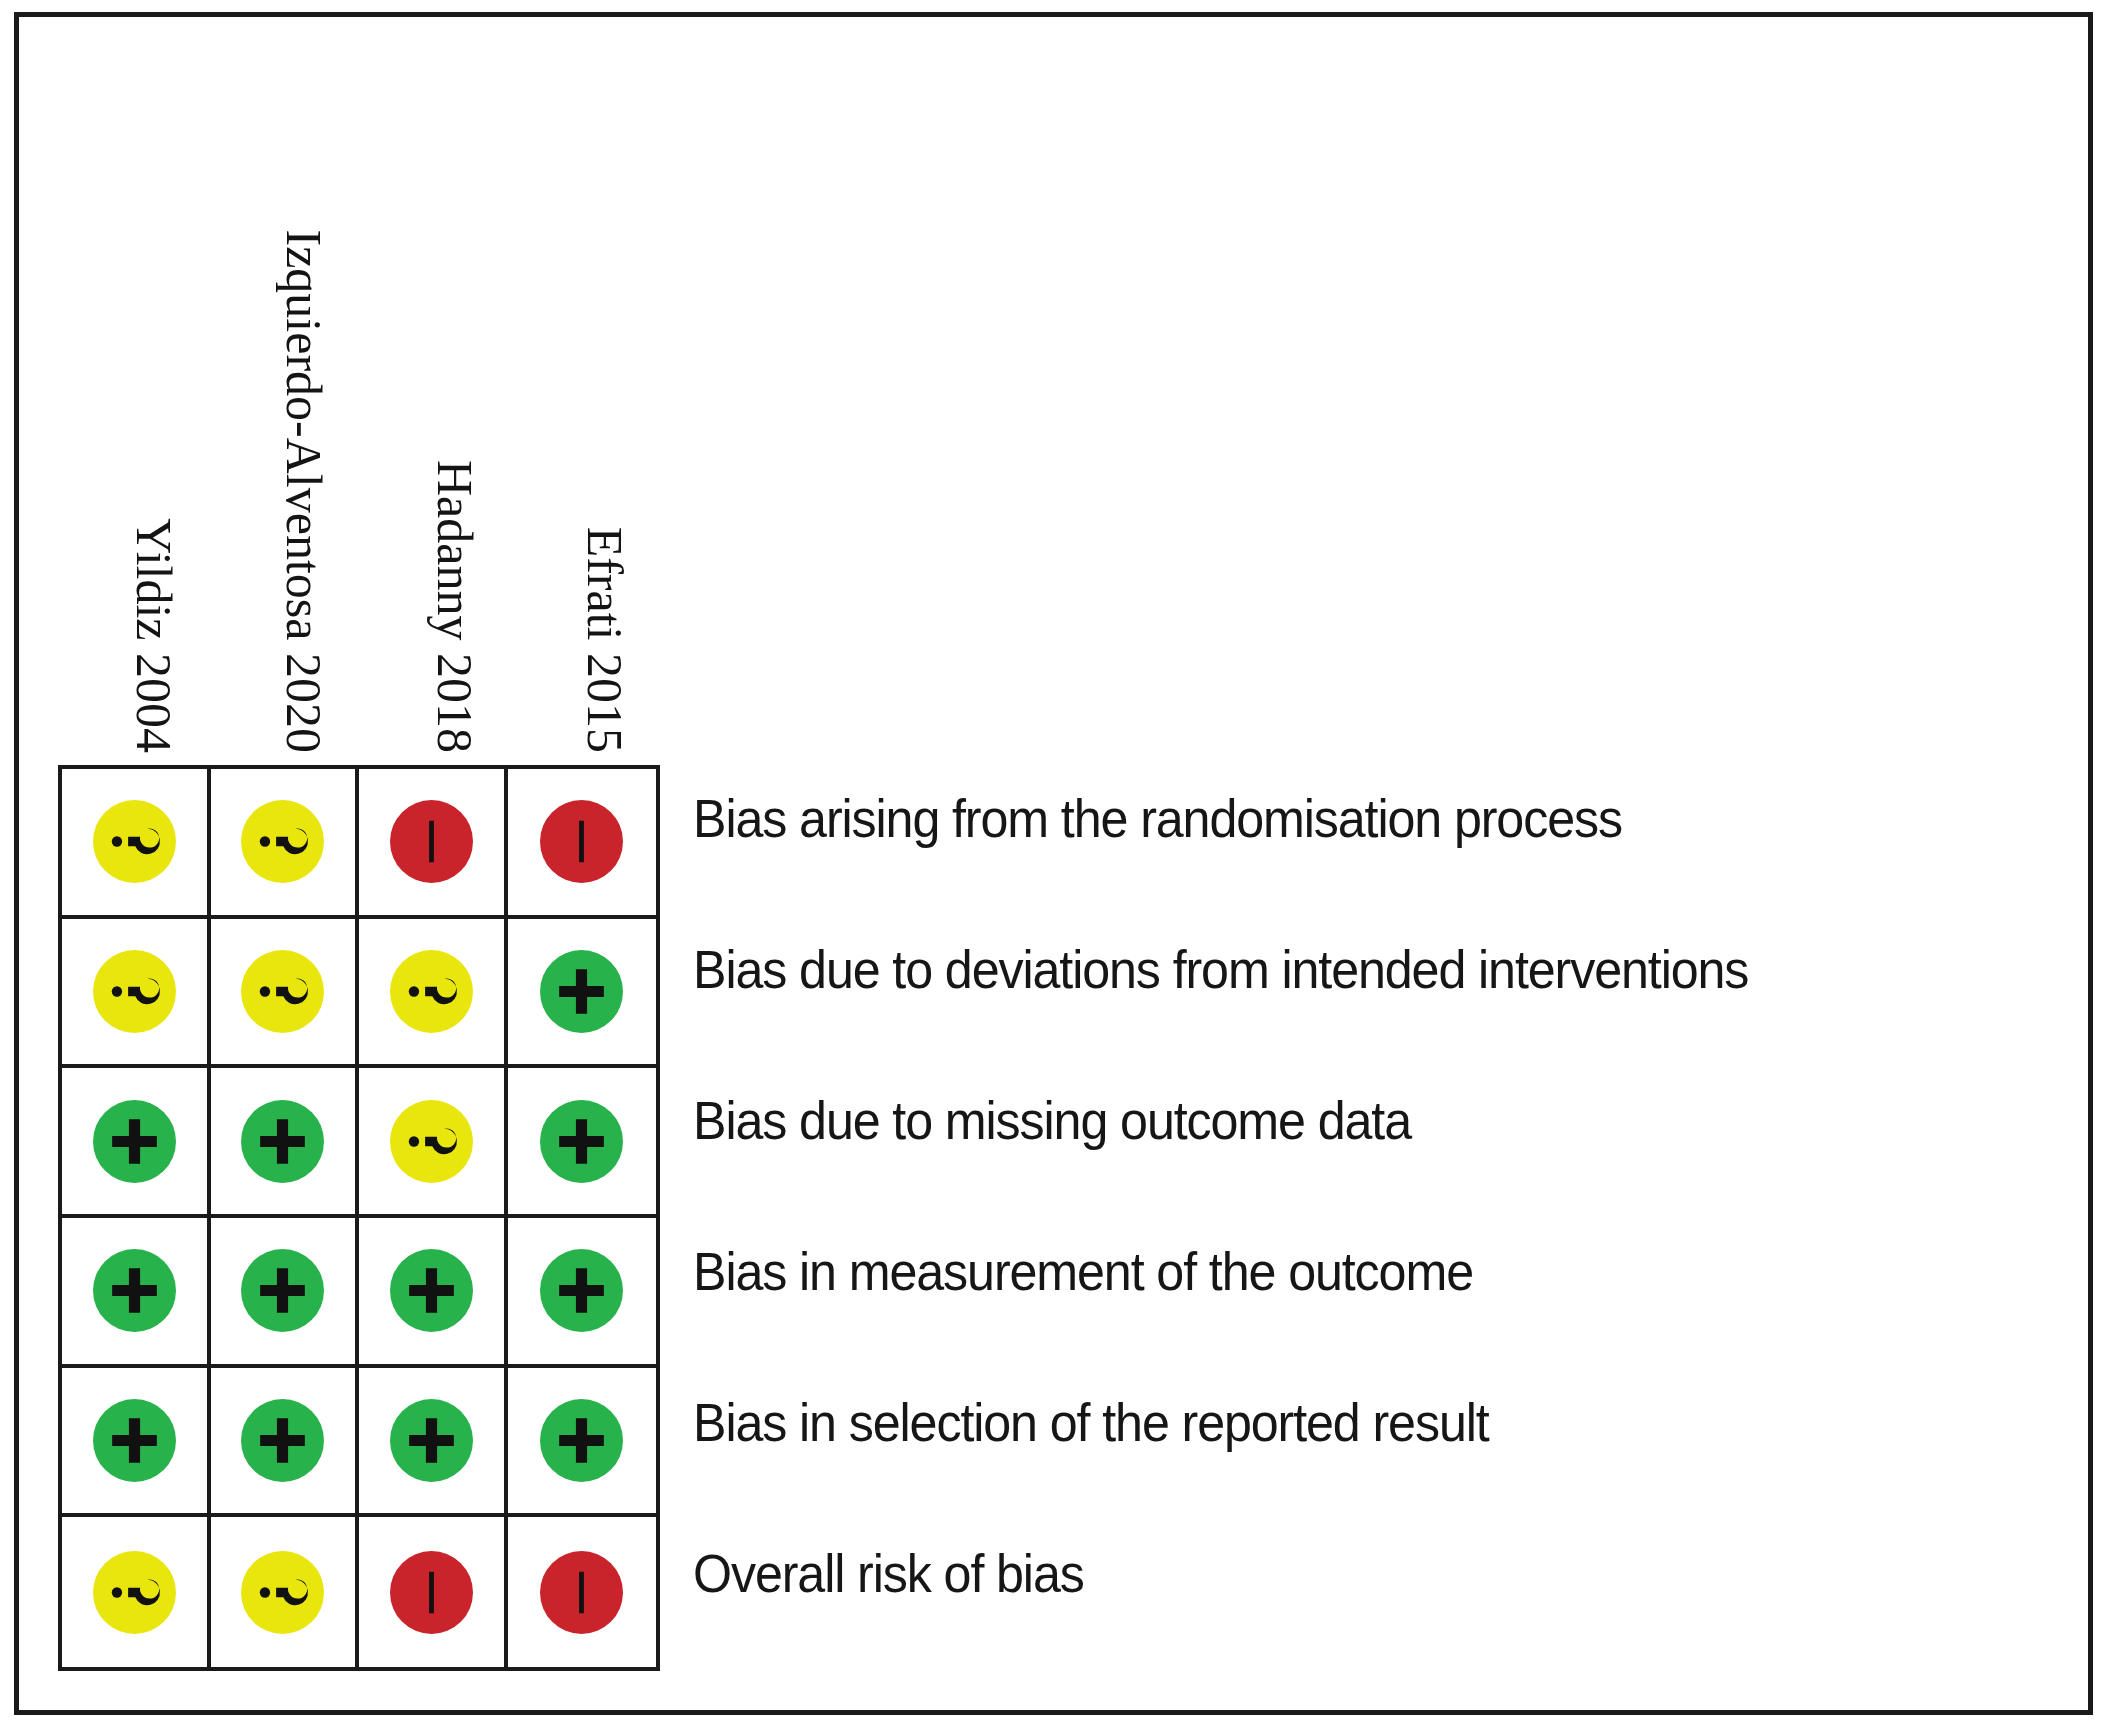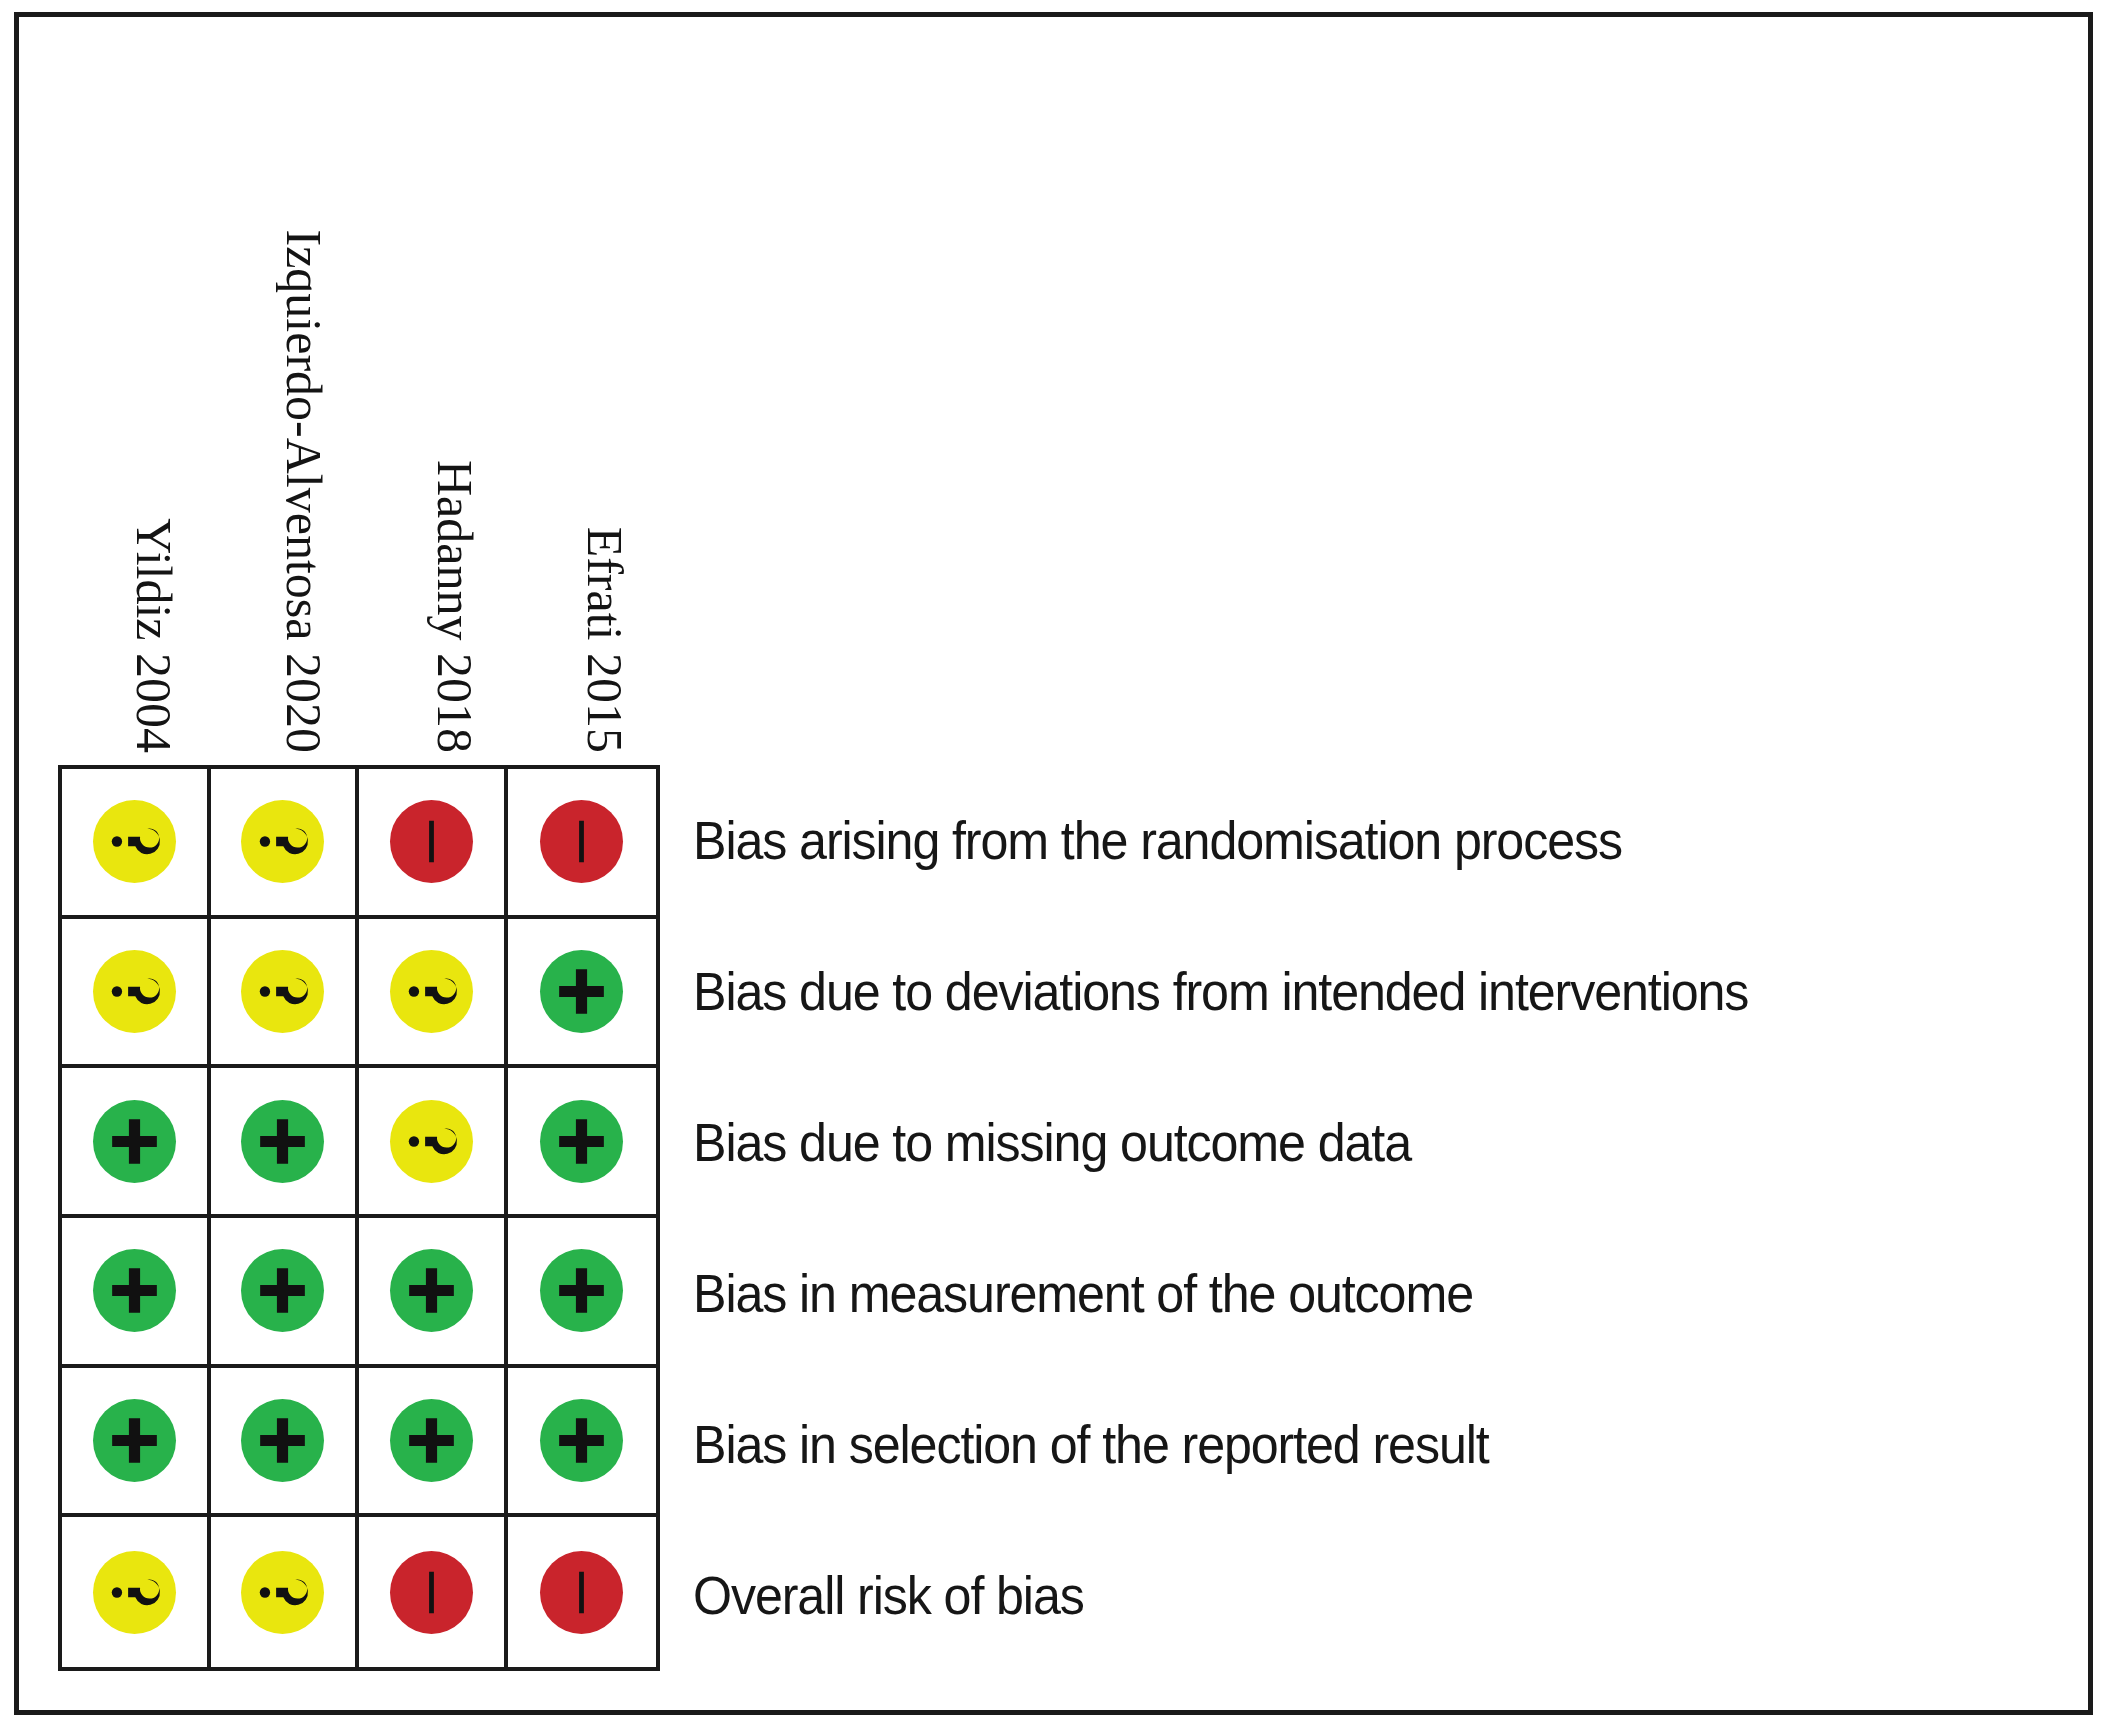--- a/index.html
+++ b/index.html
@@ -117,21 +117,21 @@
   .judgement svg { display: block; }
 
   .j-low    { background: #28b24b; }
   .j-some   { background: #e9e60e; }
   .j-high   { background: #c9242c; }
 
   
   #row-labels {
     position: absolute;
     left: 693px;
-    top: 765px;
+    top: 743px;
     width: 1352px;
     height: 906px;
     display: grid;
     grid-template-rows: repeat(6, 1fr);
   }
 
   .row-label {
     display: flex;
     align-items: center;
     font-family: "Liberation Sans", sans-serif;

